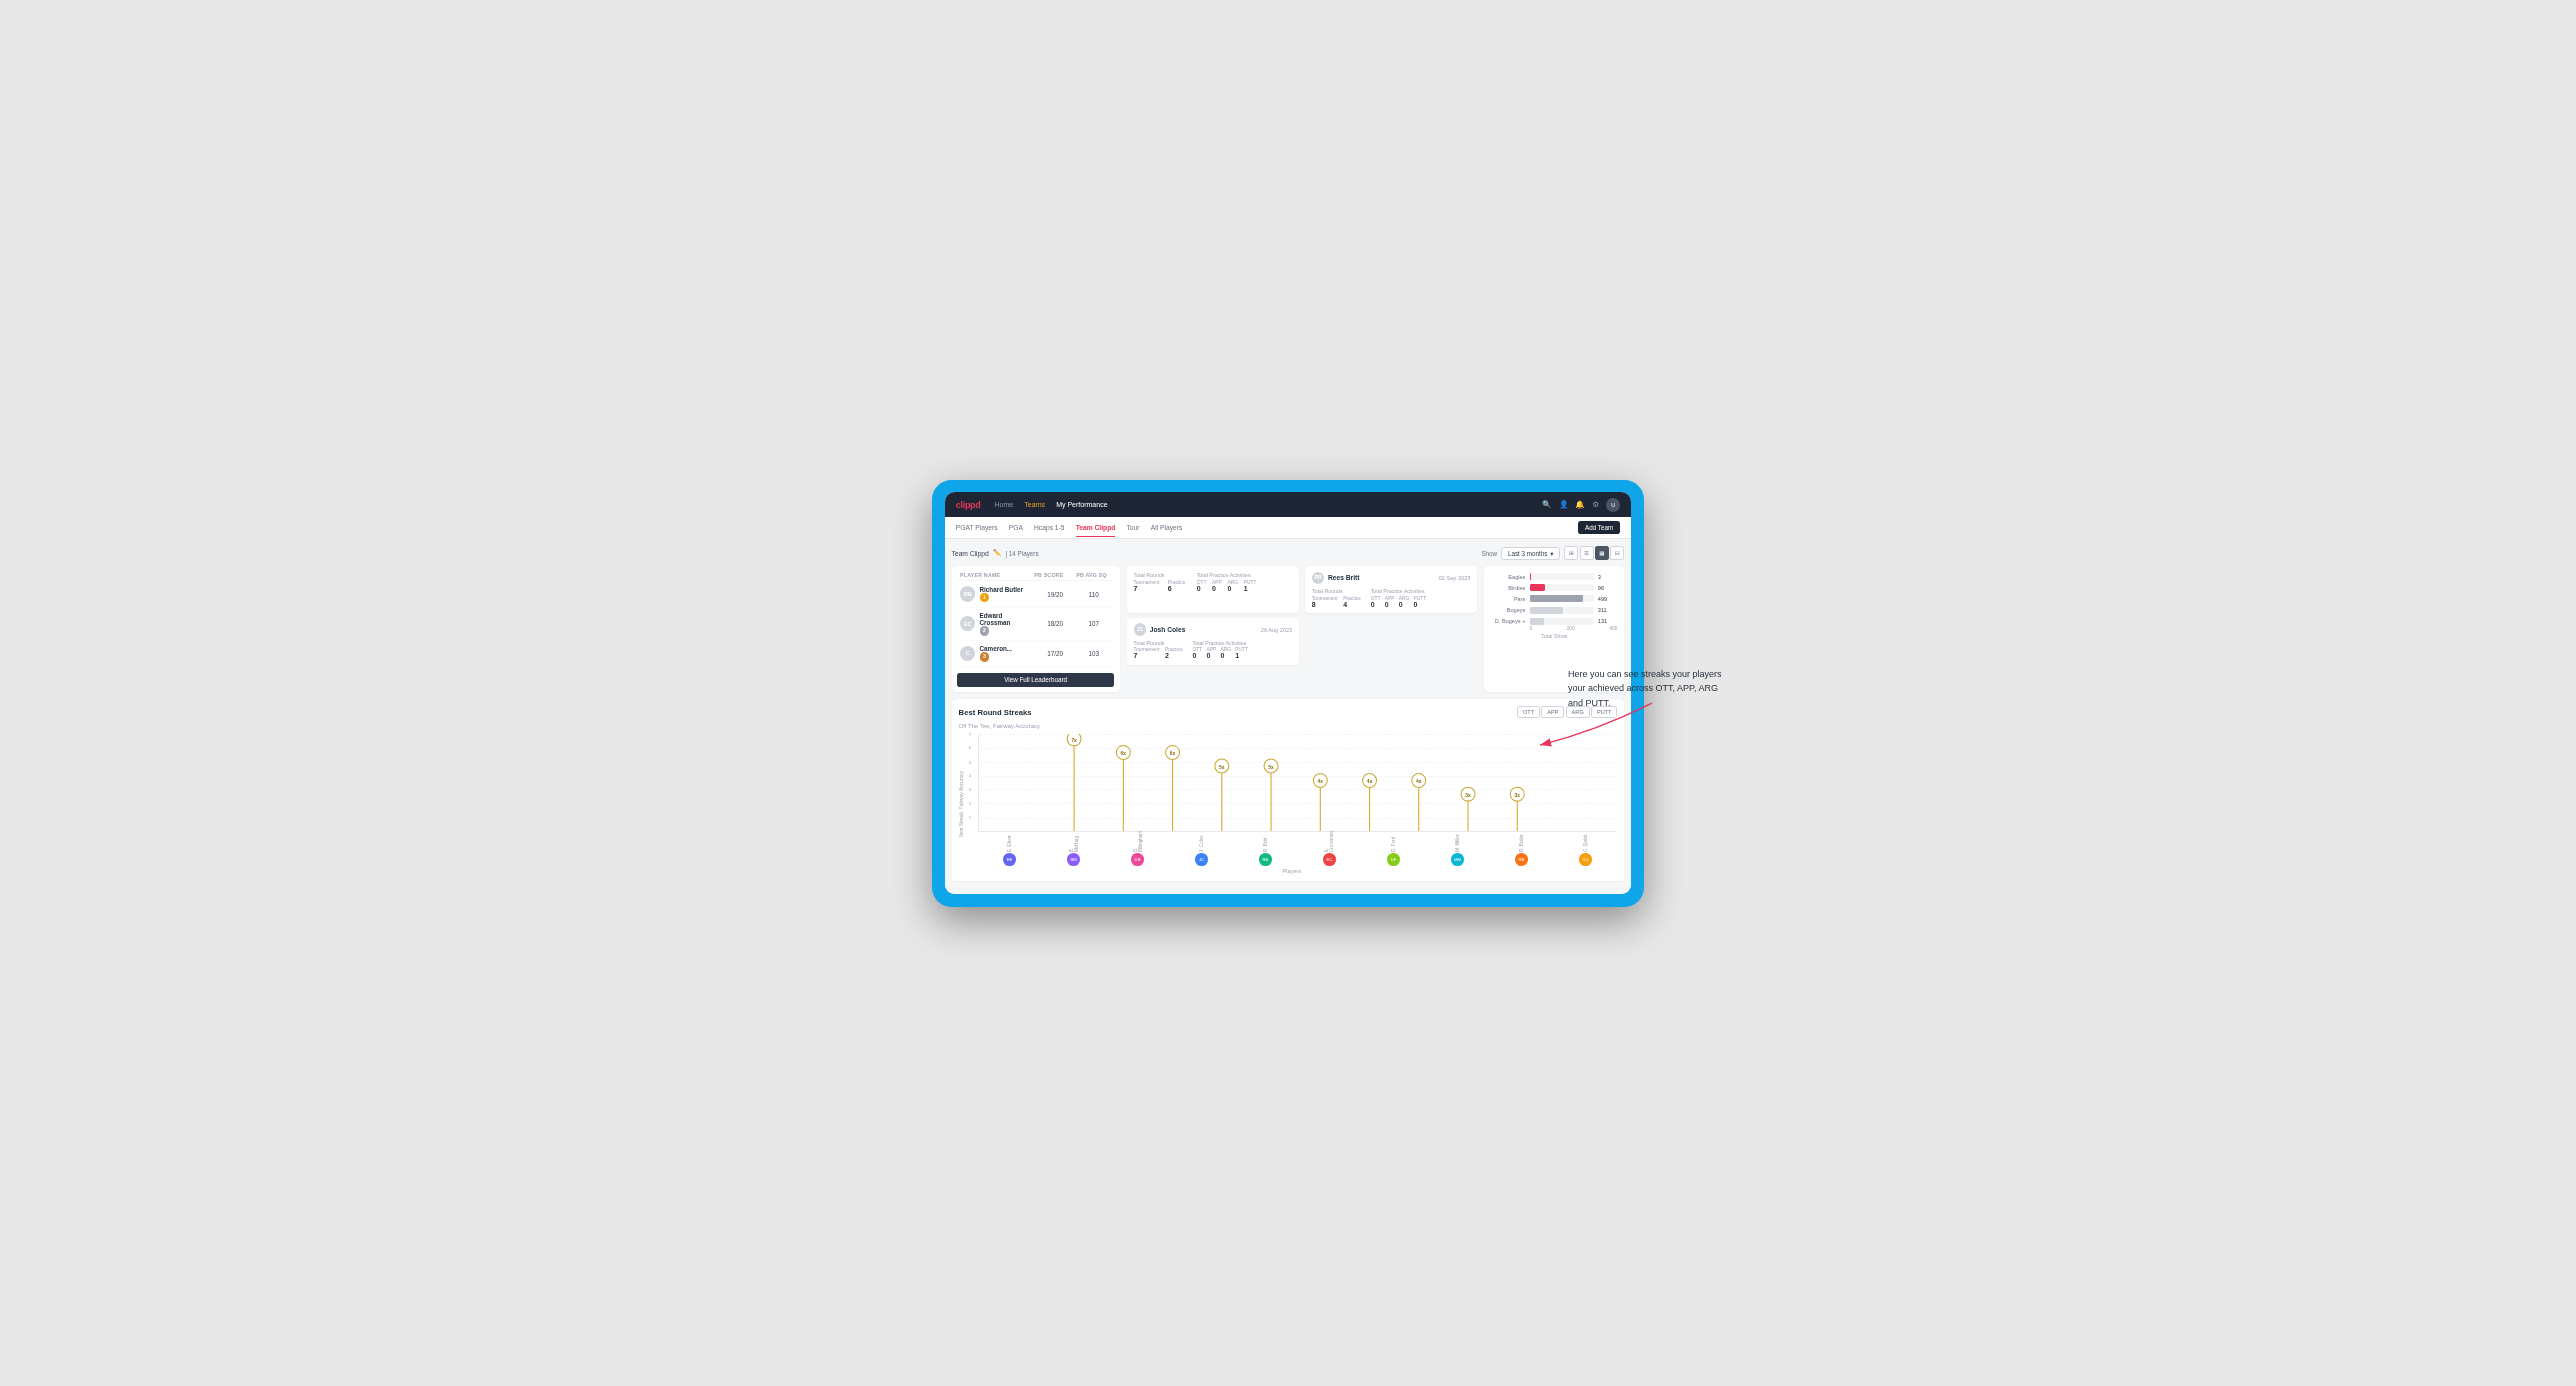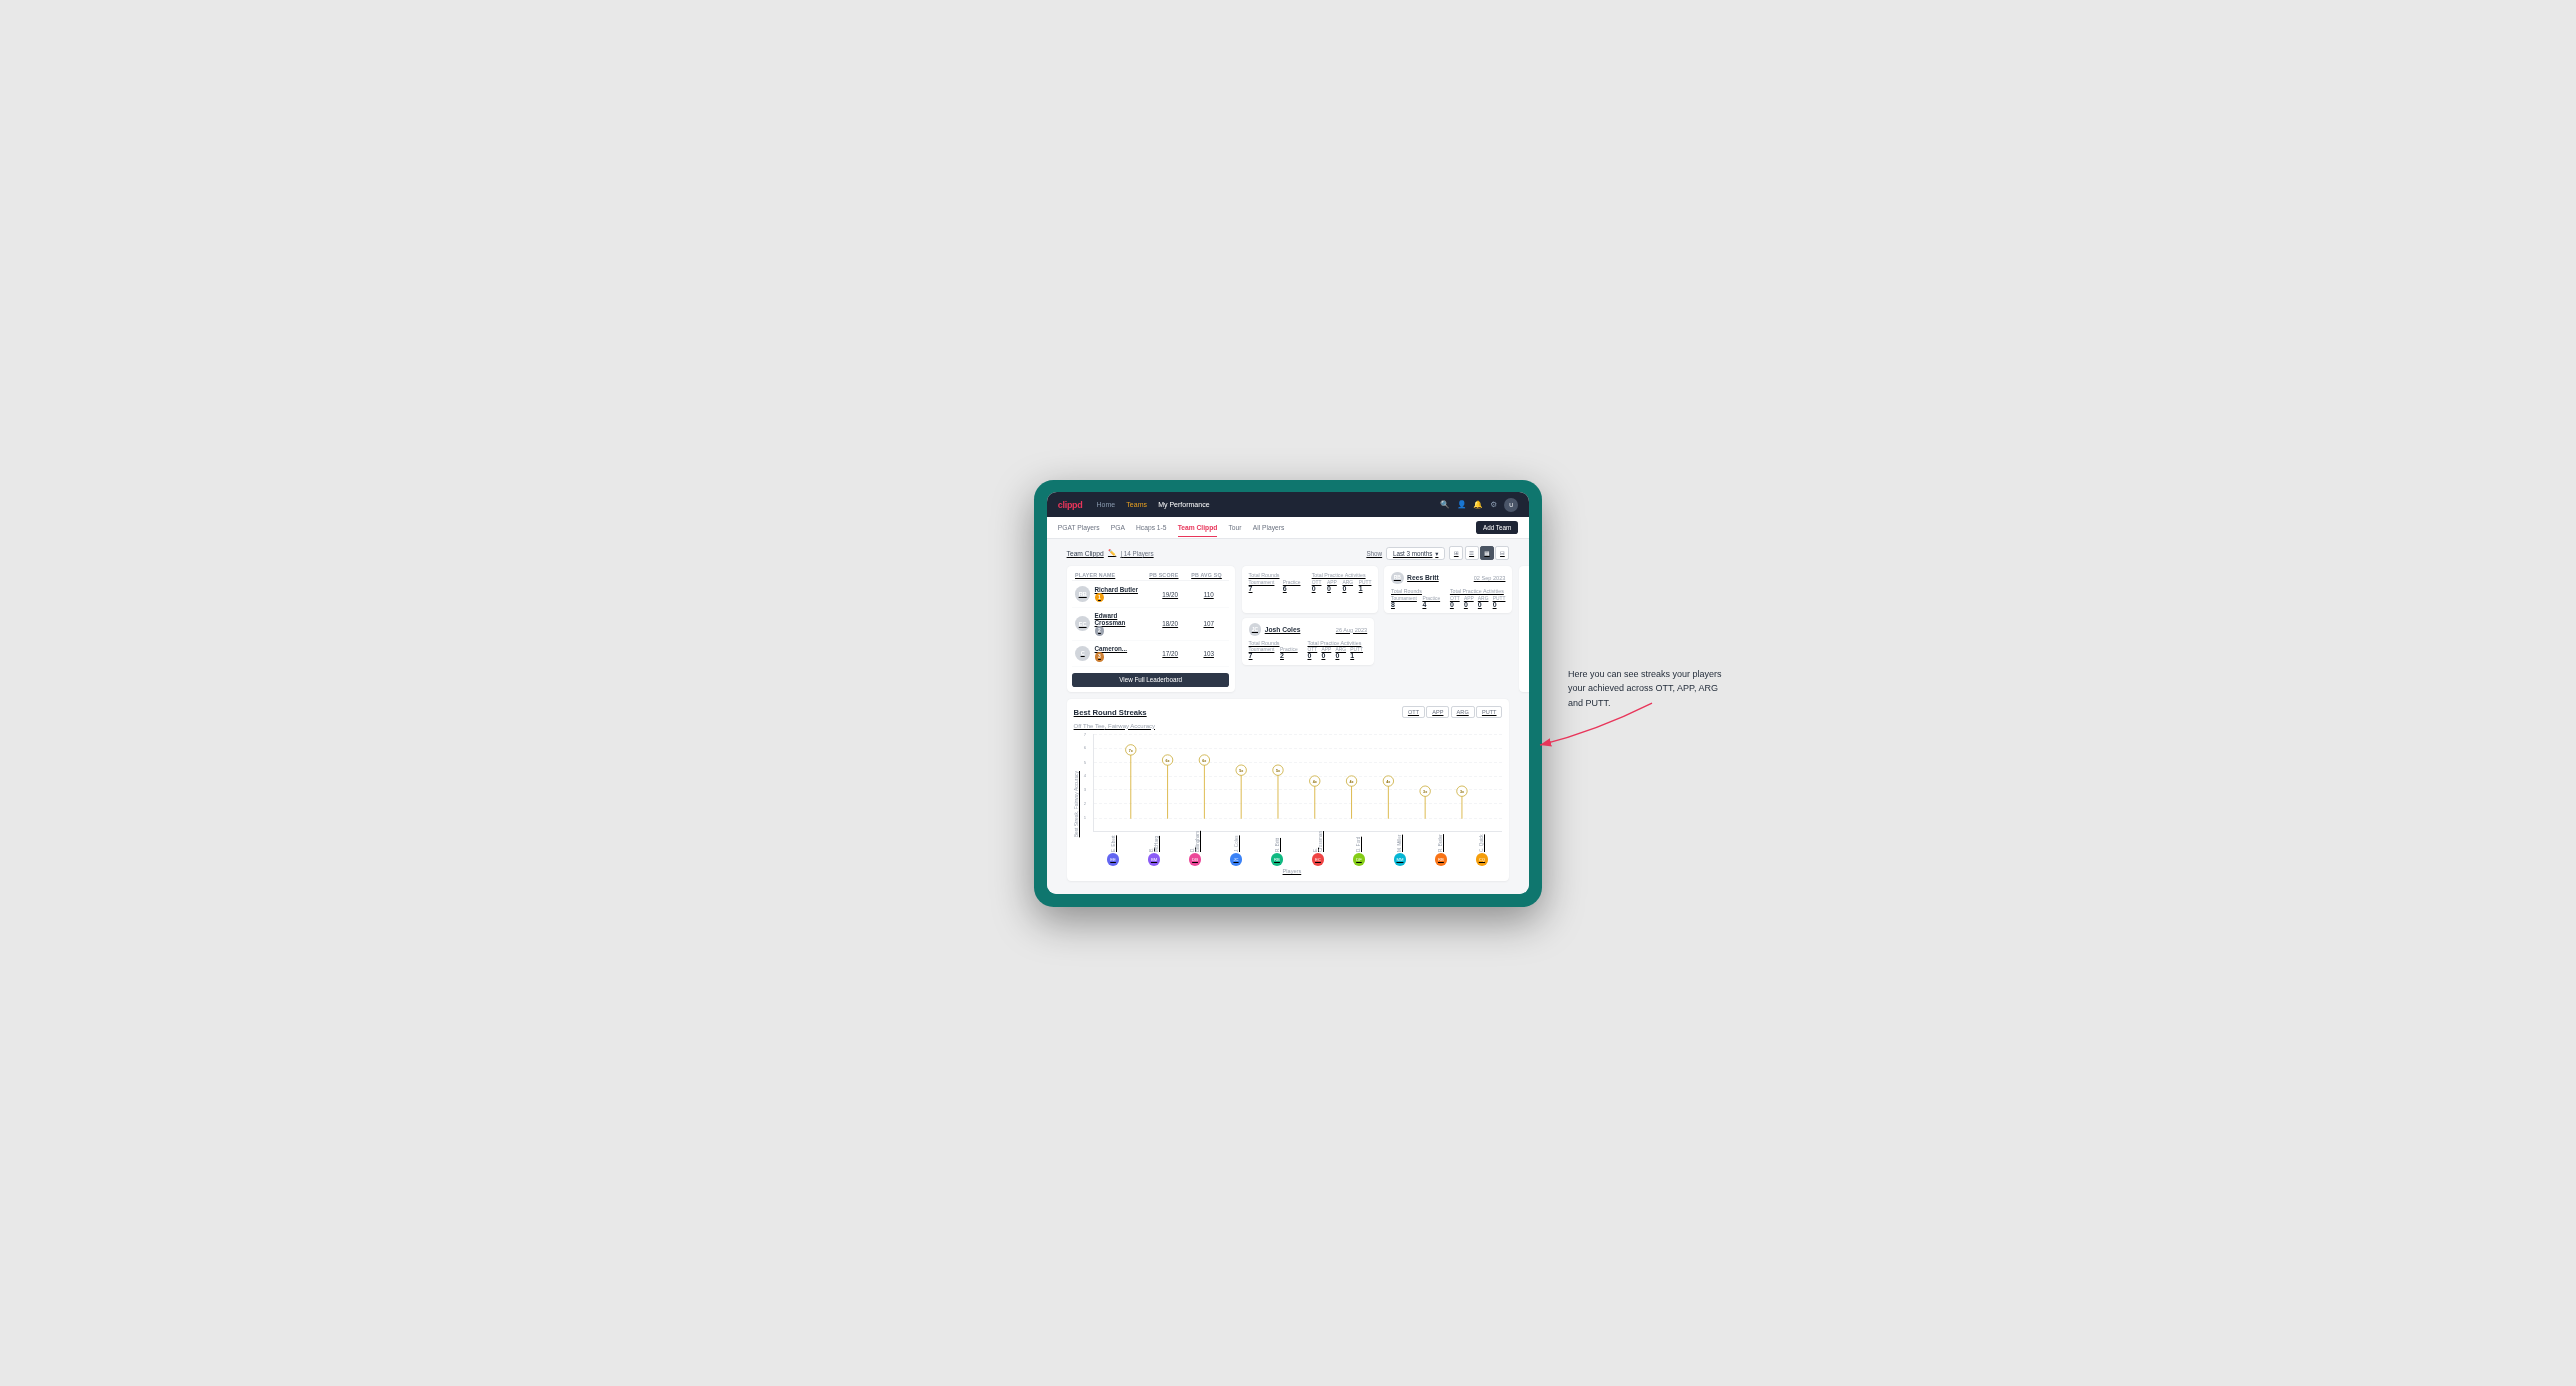--- a/index.html
+++ b/index.html
@@ -5,22 +5,22 @@
     * { box-sizing: border-box; margin: 0; padding: 0; }
     body {
       background: #e8e8e8;
       display: flex;
       justify-content: center;
       align-items: center;
       min-height: 100vh;
       font-family: -apple-system, BlinkMacSystemFont, 'Segoe UI', sans-serif;
     }
     .tablet-frame {
-      width: 508px;
-      background: #0f766e;
+      width: 712px;
+      background: #0ea5e9;
       border-radius: 19.6px;
       padding: 12.6px;
       box-shadow: 0 14px 42px rgba(0,0,0,0.4);
       position: relative;
     }
     .tablet-screen {
       background: #fff;
       border-radius: 9.8px;
       overflow: hidden;
     }
@@ -103,23 +103,22 @@
       color: #fff;
       border: none;
       border-radius: 2.8px;
       padding: 2.8px 7px;
       font-size: 6.3px;
       cursor: pointer;
     }
     
     .main-content {
       background: #f5f6f8;
-      padding: 7px 20px;
+      padding: 7px 7px;
       min-height: 350px;
-      text-decoration: underline;
     }
     
     .team-header {
       display: flex;
       align-items: center;
       justify-content: space-between;
       margin-bottom: 5.6px;
     }
     .team-title {
       font-size: 6.7px;

